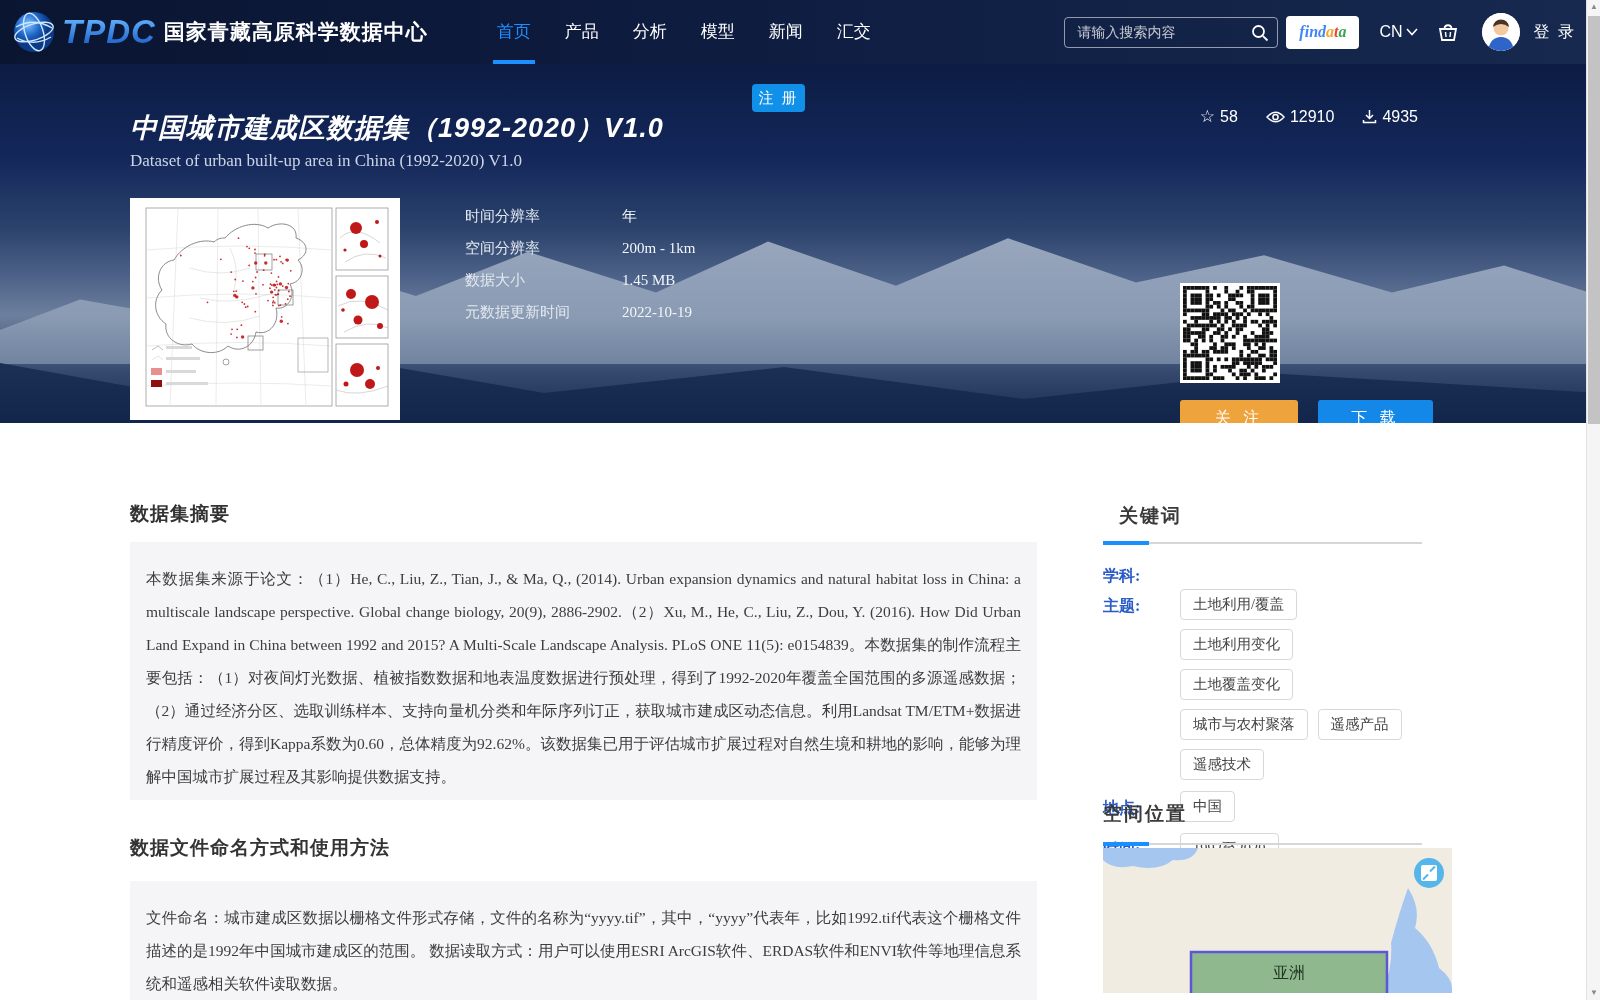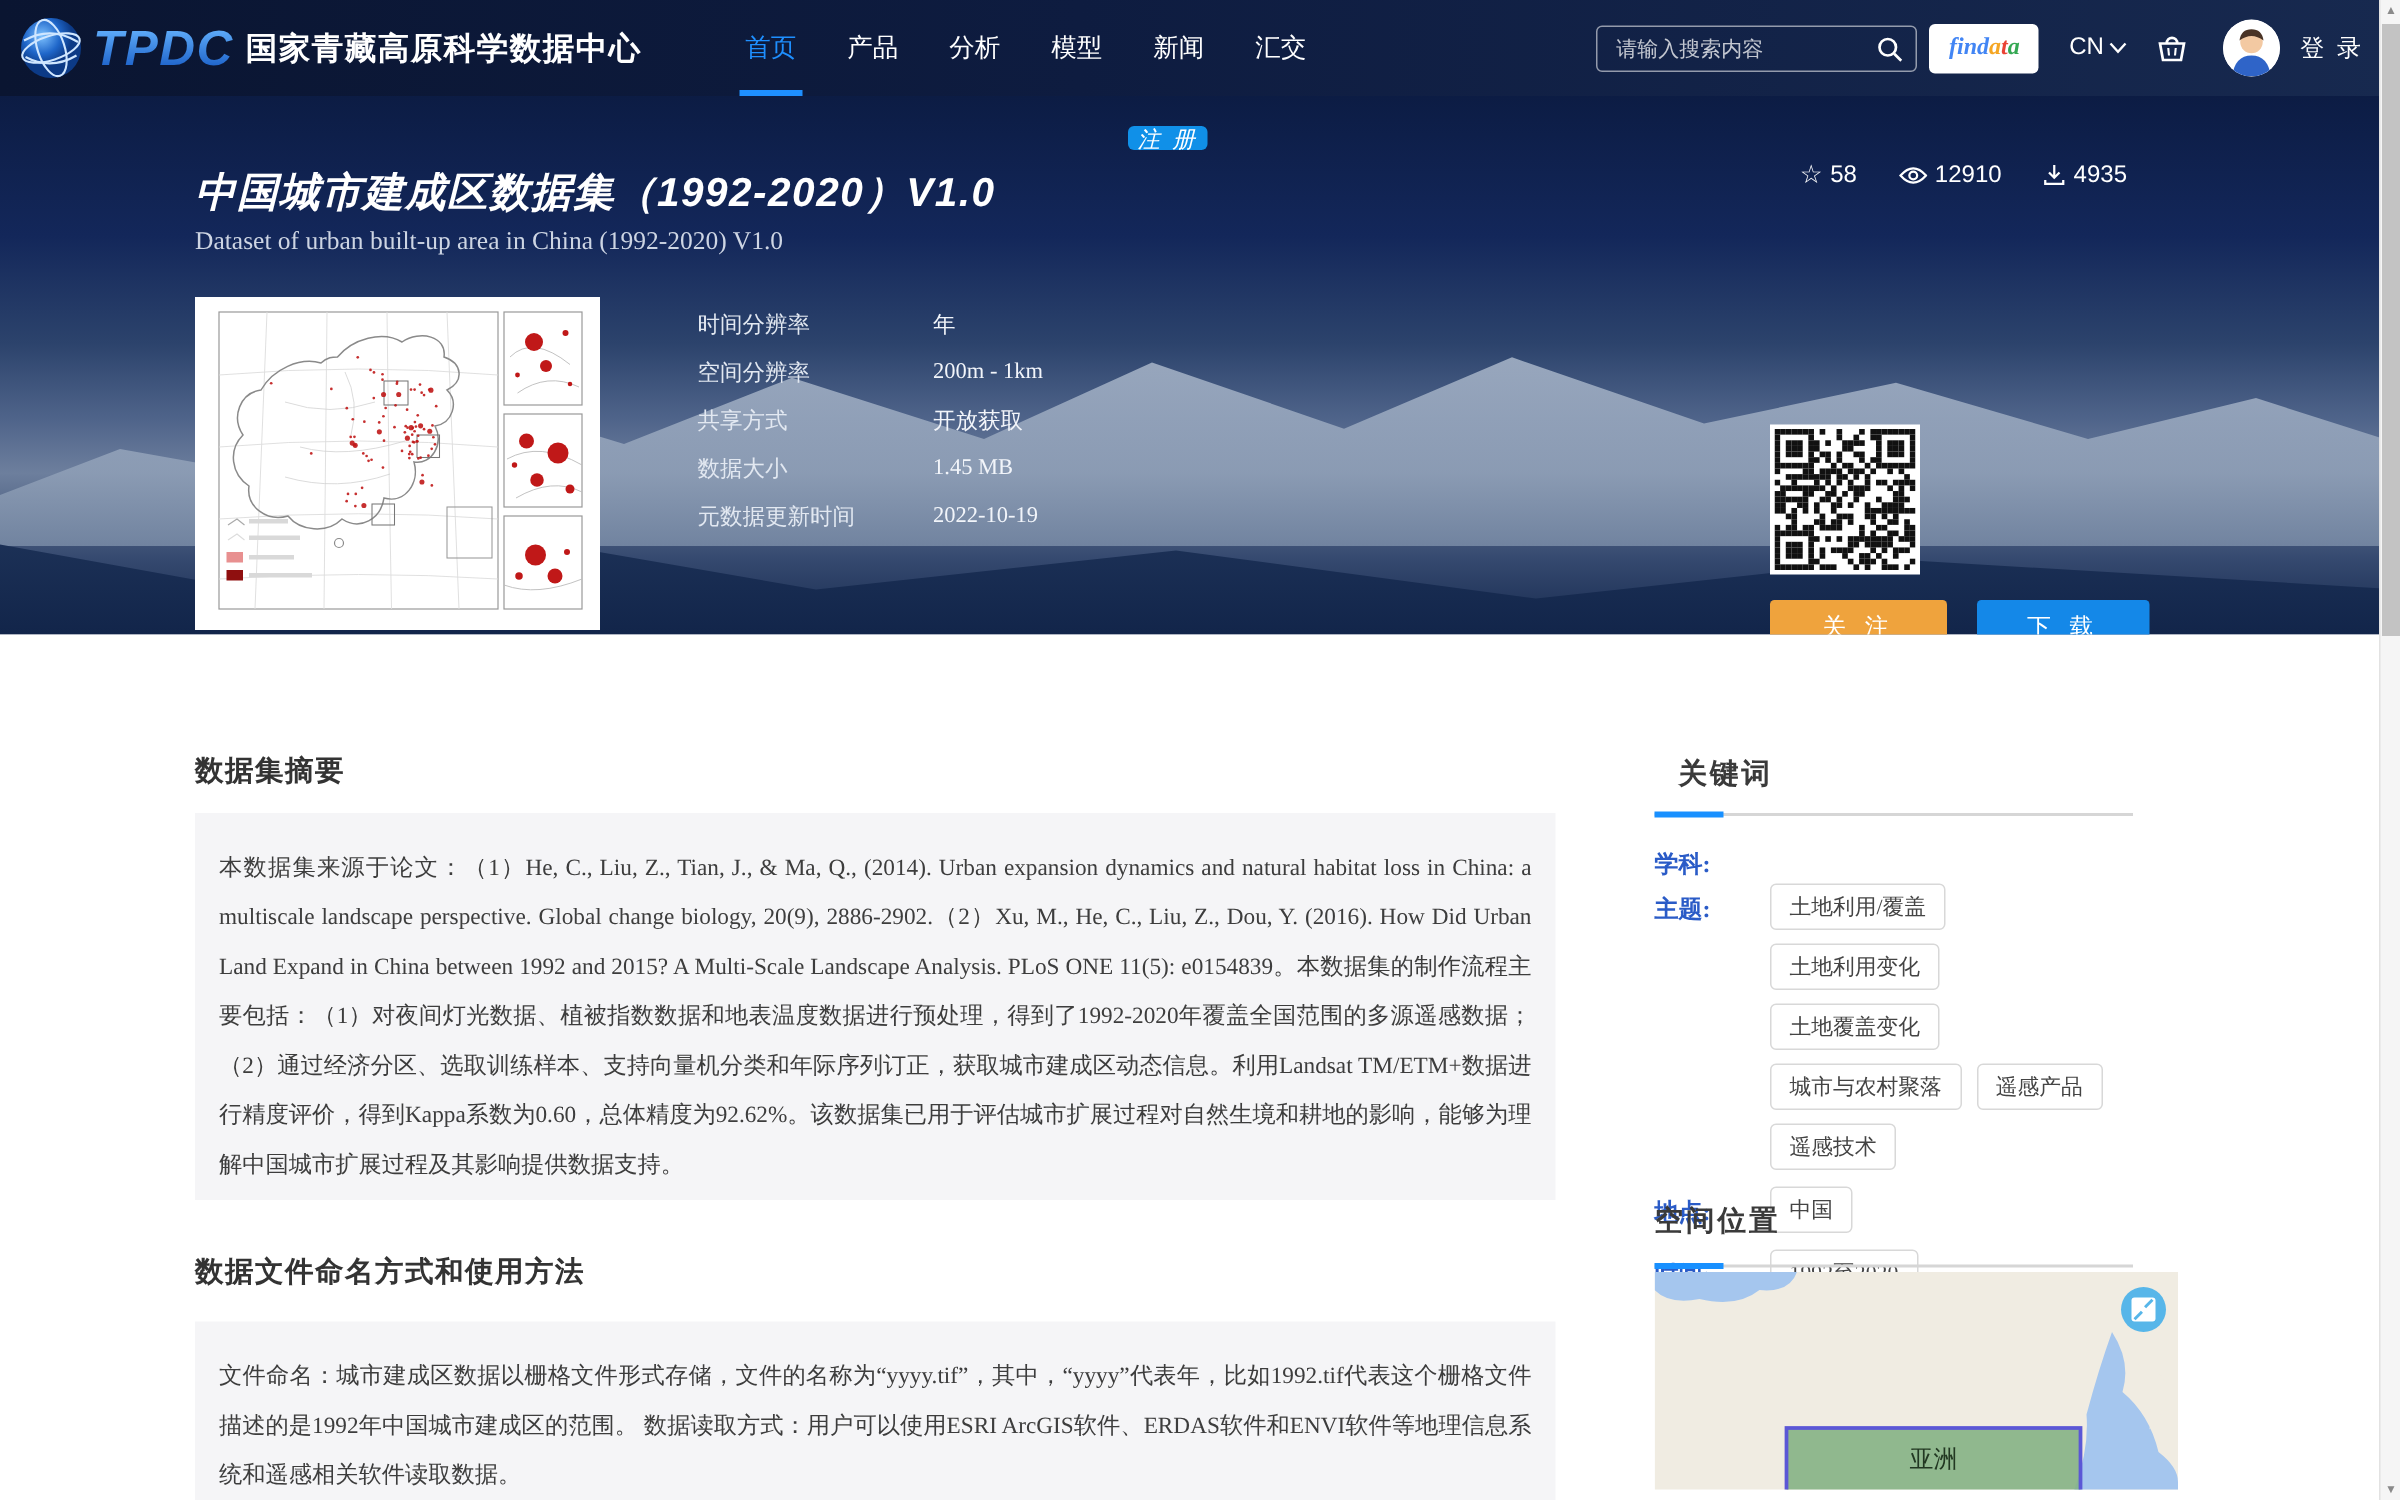--- a/index.html
+++ b/index.html
@@ -45,22 +45,22 @@
   
   .hero { position:absolute; left:0; top:64px; width:1600px; height:359px; overflow:hidden;
     background:linear-gradient(180deg,#0c1c44 0%,#13275a 26%,#2c436c 46%,#4f648a 60%,#6d7f9d 70%,#35496f 86%,#16294e 100%); }
   .mtn-back { position:absolute; left:0; top:130px; width:1600px; height:170px; opacity:.8;
     background:linear-gradient(180deg,#c3cedd 0%,#7e90aa 100%);
     clip-path:polygon(0 80%,5% 62%,11% 72%,19% 40%,26% 60%,33% 34%,41% 58%,48% 28%,56% 54%,63% 26%,71% 52%,79% 36%,87% 58%,94% 42%,100% 60%,100% 100%,0 100%); }
   .mtn-front { position:absolute; left:0; bottom:0; width:1600px; height:100px;
     background:linear-gradient(180deg,#22385e 0%,#12254a 100%);
     clip-path:polygon(0 40%,9% 66%,21% 34%,34% 70%,49% 44%,64% 76%,79% 50%,100% 70%,100% 100%,0 100%); }
   .hero * { z-index:2; }
-  .register-badge { position:absolute; left:752px; top:20px; width:53px; height:16px; background:#1090e8;
-    color:#fff; border:none; border-radius:4px; font-size:15px; cursor:pointer; letter-spacing:2px;font-style:italic; }
+  .register-badge { position:absolute; left:752px; top:20px; width:53px; height:28px; background:#1090e8;
+    color:#fff; border:none; border-radius:4px; font-size:15px; cursor:pointer; letter-spacing:2px; }
   .ds-title { position:absolute; left:130px; top:46px; color:#fff; font-size:27px; font-weight:800;
     font-style:italic; letter-spacing:1px; }
   .ds-subtitle { position:absolute; left:130px; top:87px; color:#cdd5e3; font-size:17px;
     font-family:"Liberation Serif",serif; }
   .stats { position:absolute; right:182px; top:42px; display:flex; align-items:center; color:#fff; font-size:16px; }
   .stat { display:flex; align-items:center; margin-left:28px; }
   .stat .ic { margin-right:5px; display:flex; align-items:center; }
   .star-glyph { font-size:17px; }
   .thumb-card { position:absolute; left:130px; top:134px; width:270px; height:222px; background:#fff; cursor:pointer; }
   .meta { position:absolute; left:465px; top:136px; }
@@ -340,24 +340,20 @@
   </div>
 
   <div class="meta" id="meta-table">
       <div class="meta-row">
         <span class="meta-label">时间分辨率</span>
         <span class="meta-value">年</span>
       </div>
       <div class="meta-row">
         <span class="meta-label">空间分辨率</span>
         <span class="meta-value">200m - 1km</span>
-      </div>
-      <div class="meta-row">
-        <span class="meta-label">共享方式</span>
-        <span class="meta-value">开放获取</span>
       </div>
       <div class="meta-row">
         <span class="meta-label">数据大小</span>
         <span class="meta-value">1.45 MB</span>
       </div>
       <div class="meta-row">
         <span class="meta-label">元数据更新时间</span>
         <span class="meta-value">2022-10-19</span>
       </div>
     </div>

